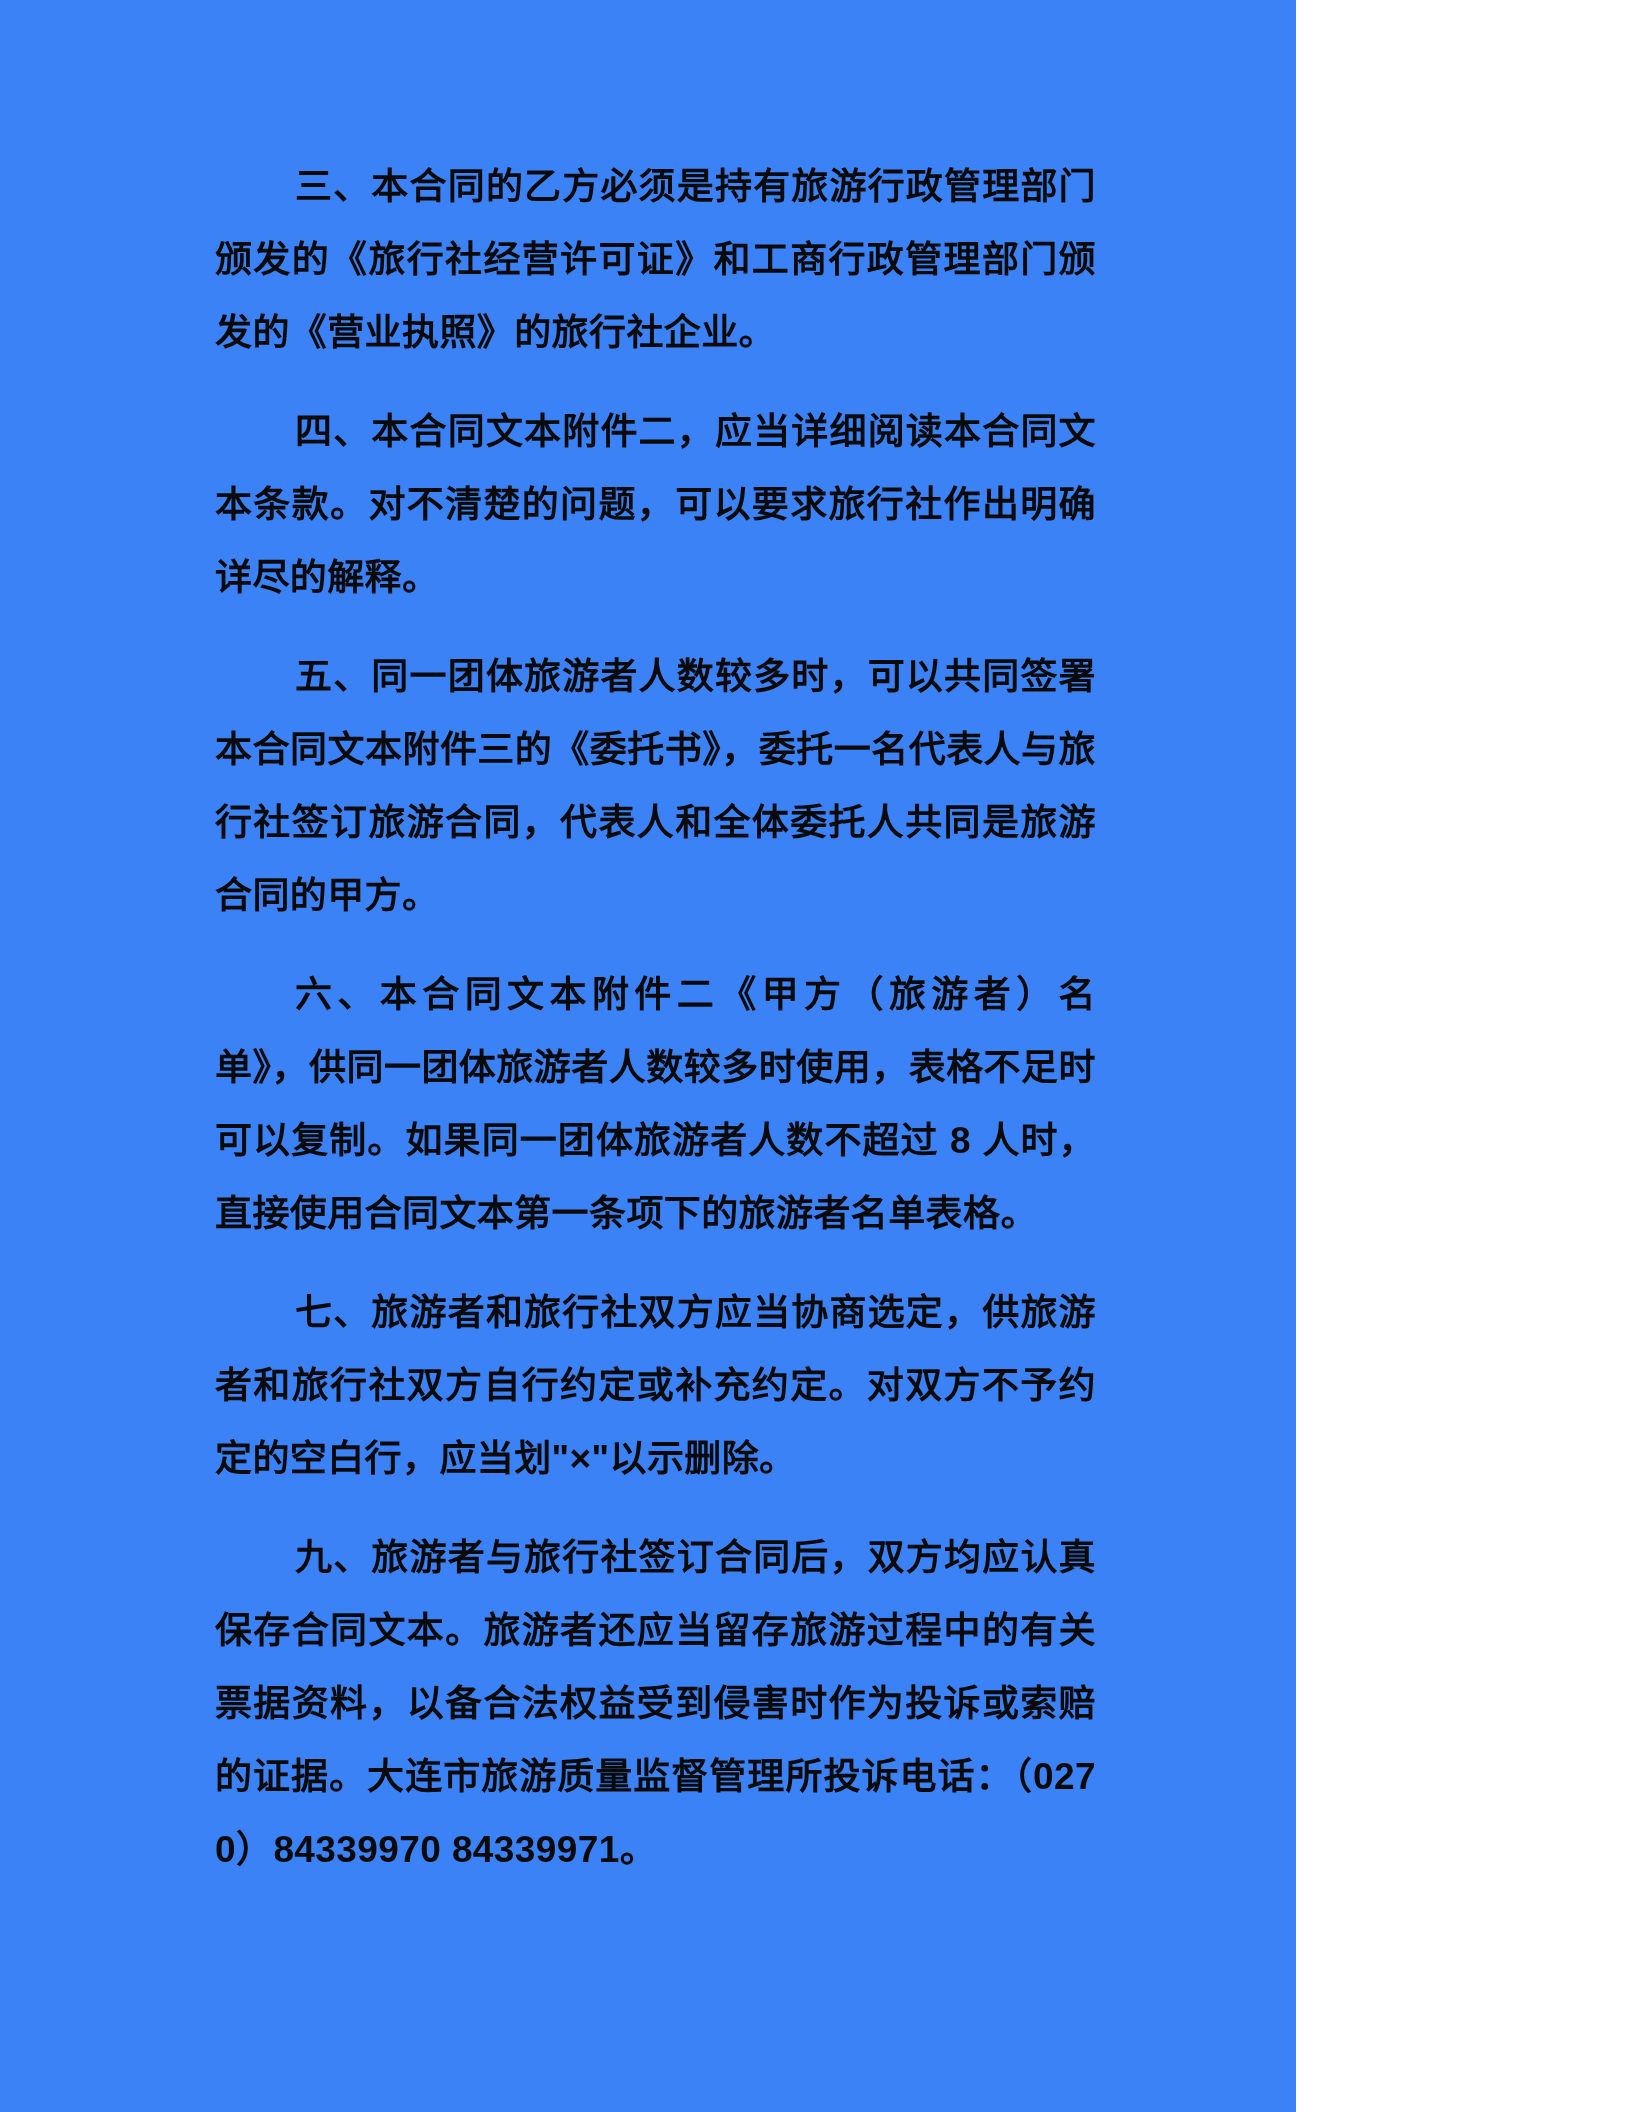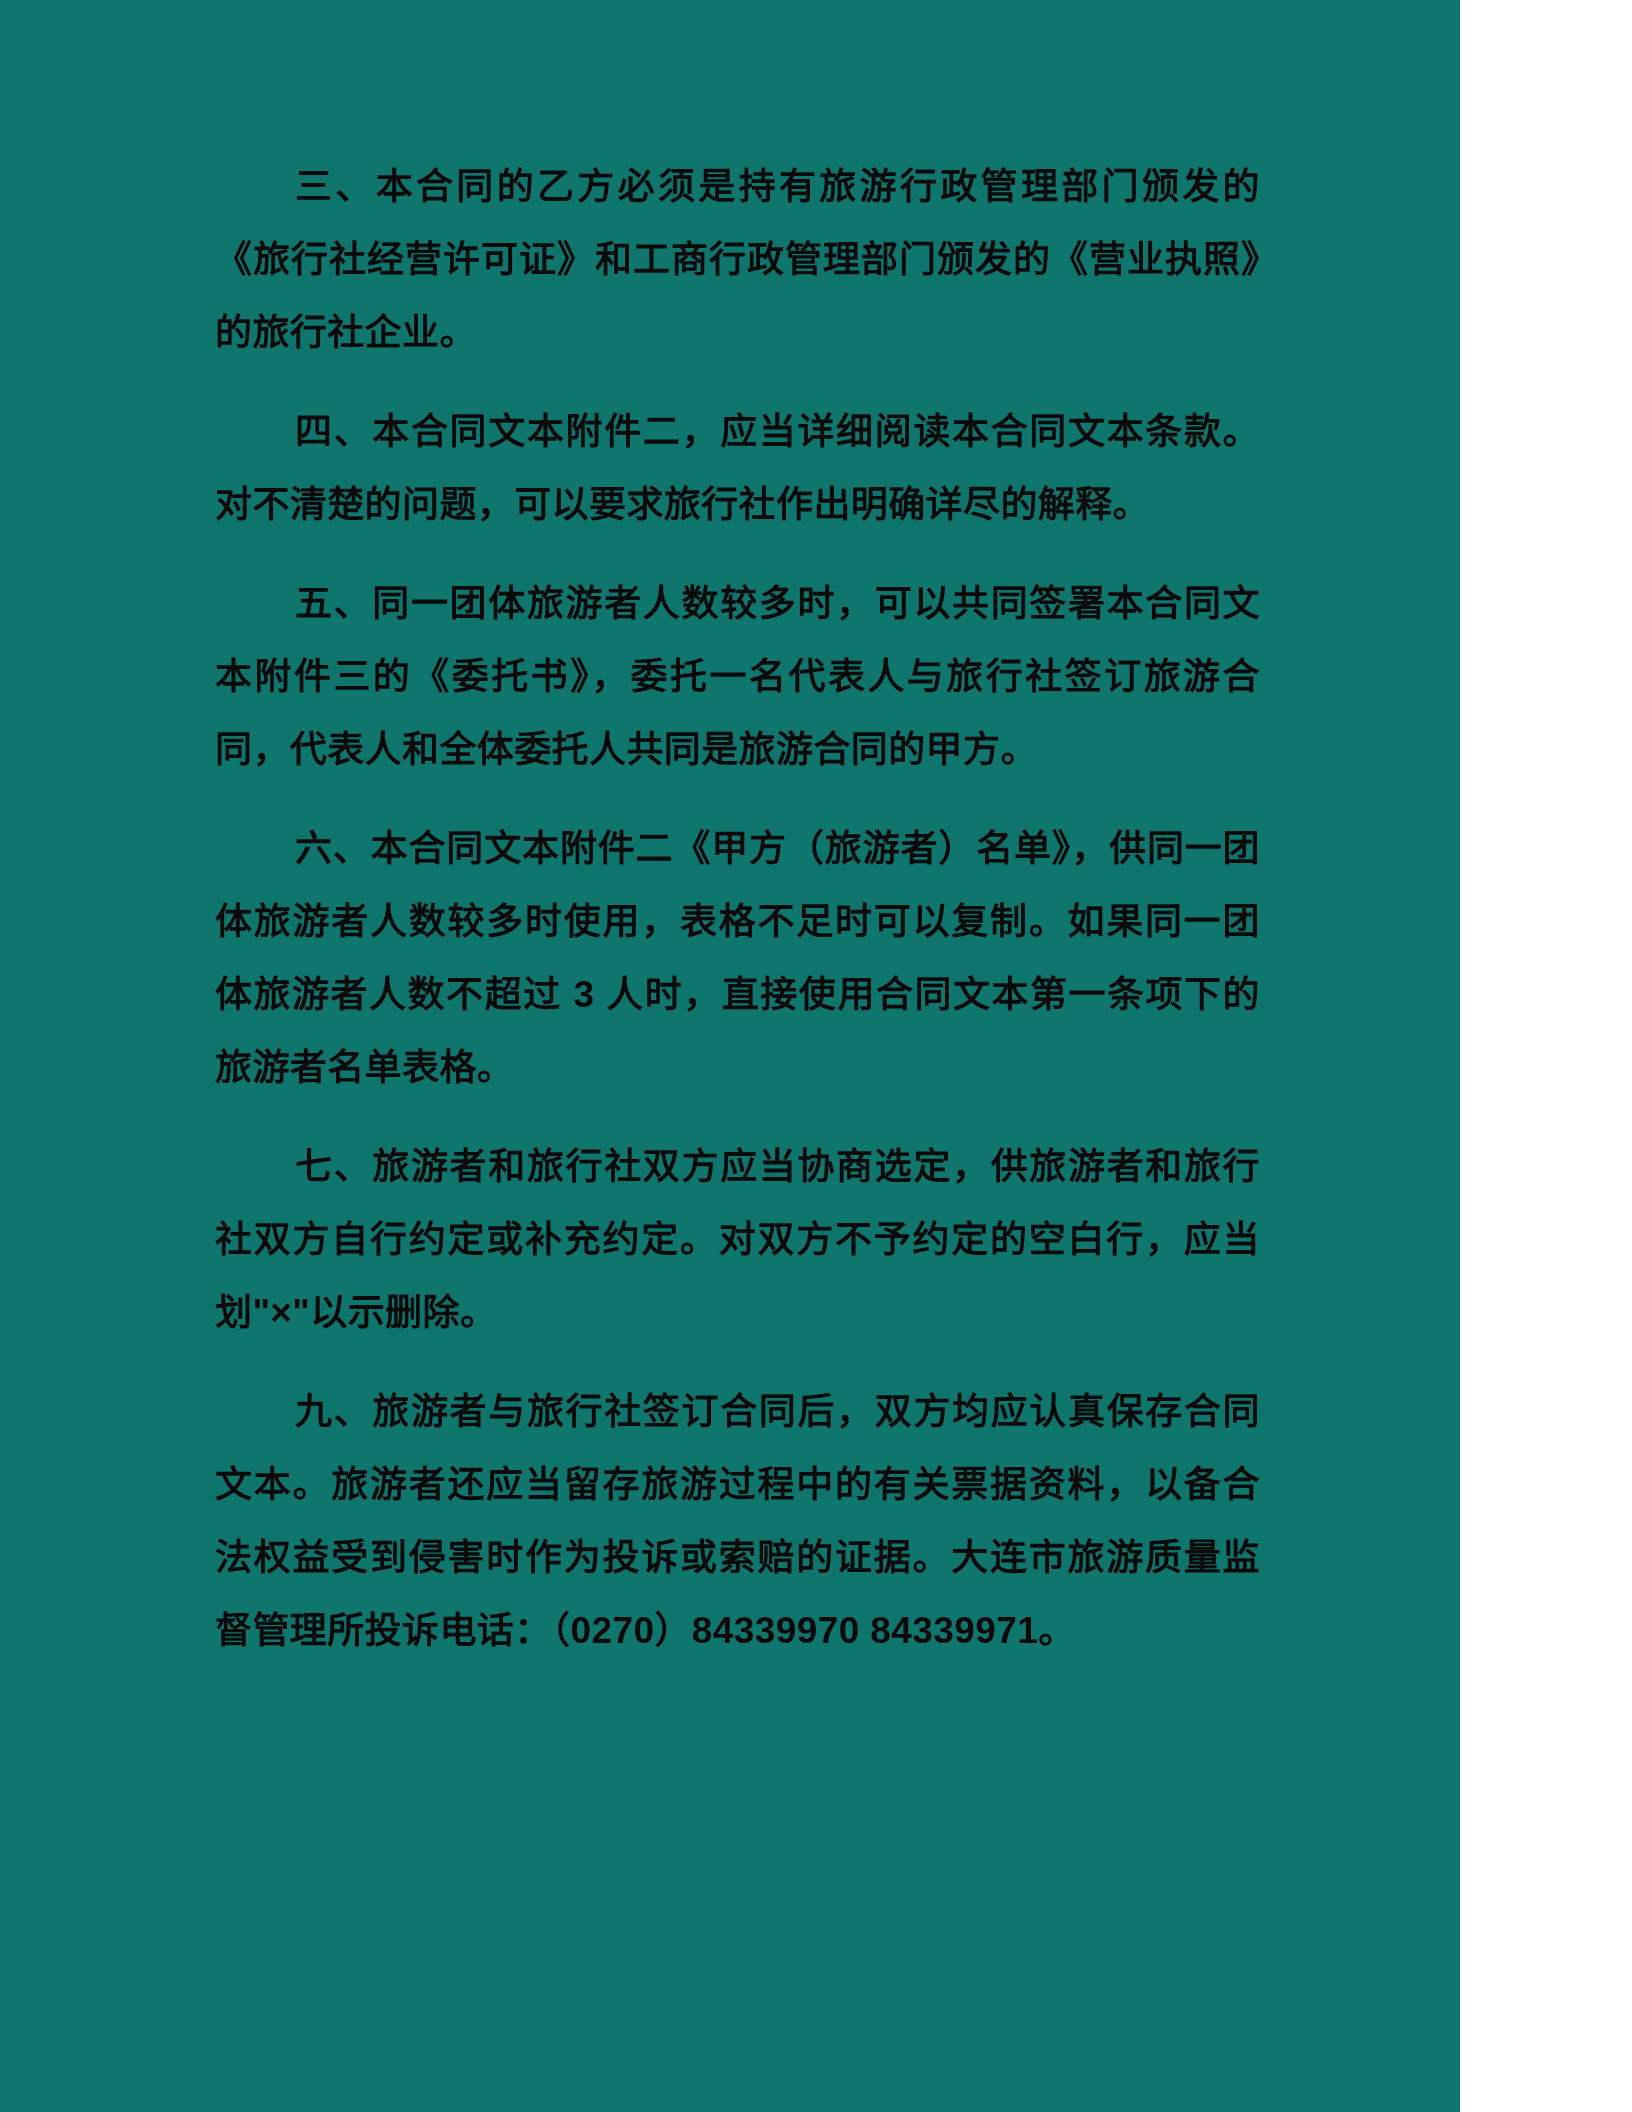--- a/index.html
+++ b/index.html
@@ -10,24 +10,24 @@
   }
   body {
     width: 1632px;
     height: 2112px;
     font-family: "Liberation Sans", "DejaVu Sans", sans-serif;
     color: #000000;
     -webkit-font-smoothing: none;
   }
   .page {
     box-sizing: border-box;
-    width: 1460px;
+    width: 1296px;
     min-height: 2112px;
     padding: 150px 200px 120px 215px;
-    background: #0f766e;
+    background: #3b82f6;
   }
   .doc-body {
     display: block;
   }
   .para {
     font-size: 37px;
     line-height: 73px;
     font-weight: 700;
     letter-spacing: 0.4px;
     text-indent: 80px;
@@ -42,17 +42,17 @@
   }
 </style>
 </head>
 <body>
 
 <div class="page">
   <div class="doc-body">
     <p class="para">三、本合同的乙方必须是持有旅游行政管理部门颁发的《旅行社经营许可证》和工商行政管理部门颁发的《营业执照》的旅行社企业。</p>
     <p class="para">四、本合同文本附件二，应当详细阅读本合同文本条款。对不清楚的问题，可以要求旅行社作出明确详尽的解释。</p>
     <p class="para">五、同一团体旅游者人数较多时，可以共同签署本合同文本附件三的《委托书》，委托一名代表人与旅行社签订旅游合同，代表人和全体委托人共同是旅游合同的甲方。</p>
-    <p class="para">六、本合同文本附件二《甲方（旅游者）名单》，供同一团体旅游者人数较多时使用，表格不足时可以复制。如果同一团体旅游者人数不超过 3 人时，直接使用合同文本第一条项下的旅游者名单表格。</p>
+    <p class="para">六、本合同文本附件二《甲方（旅游者）名单》，供同一团体旅游者人数较多时使用，表格不足时可以复制。如果同一团体旅游者人数不超过 8 人时，直接使用合同文本第一条项下的旅游者名单表格。</p>
     <p class="para">七、旅游者和旅行社双方应当协商选定，供旅游者和旅行社双方自行约定或补充约定。对双方不予约定的空白行，应当划"×"以示删除。</p>
     <p class="para">九、旅游者与旅行社签订合同后，双方均应认真保存合同文本。旅游者还应当留存旅游过程中的有关票据资料，以备合法权益受到侵害时作为投诉或索赔的证据。大连市旅游质量监督管理所投诉电话：（0270）84339970 84339971。</p>
   </div>
 </div>
 
 </body></html>

